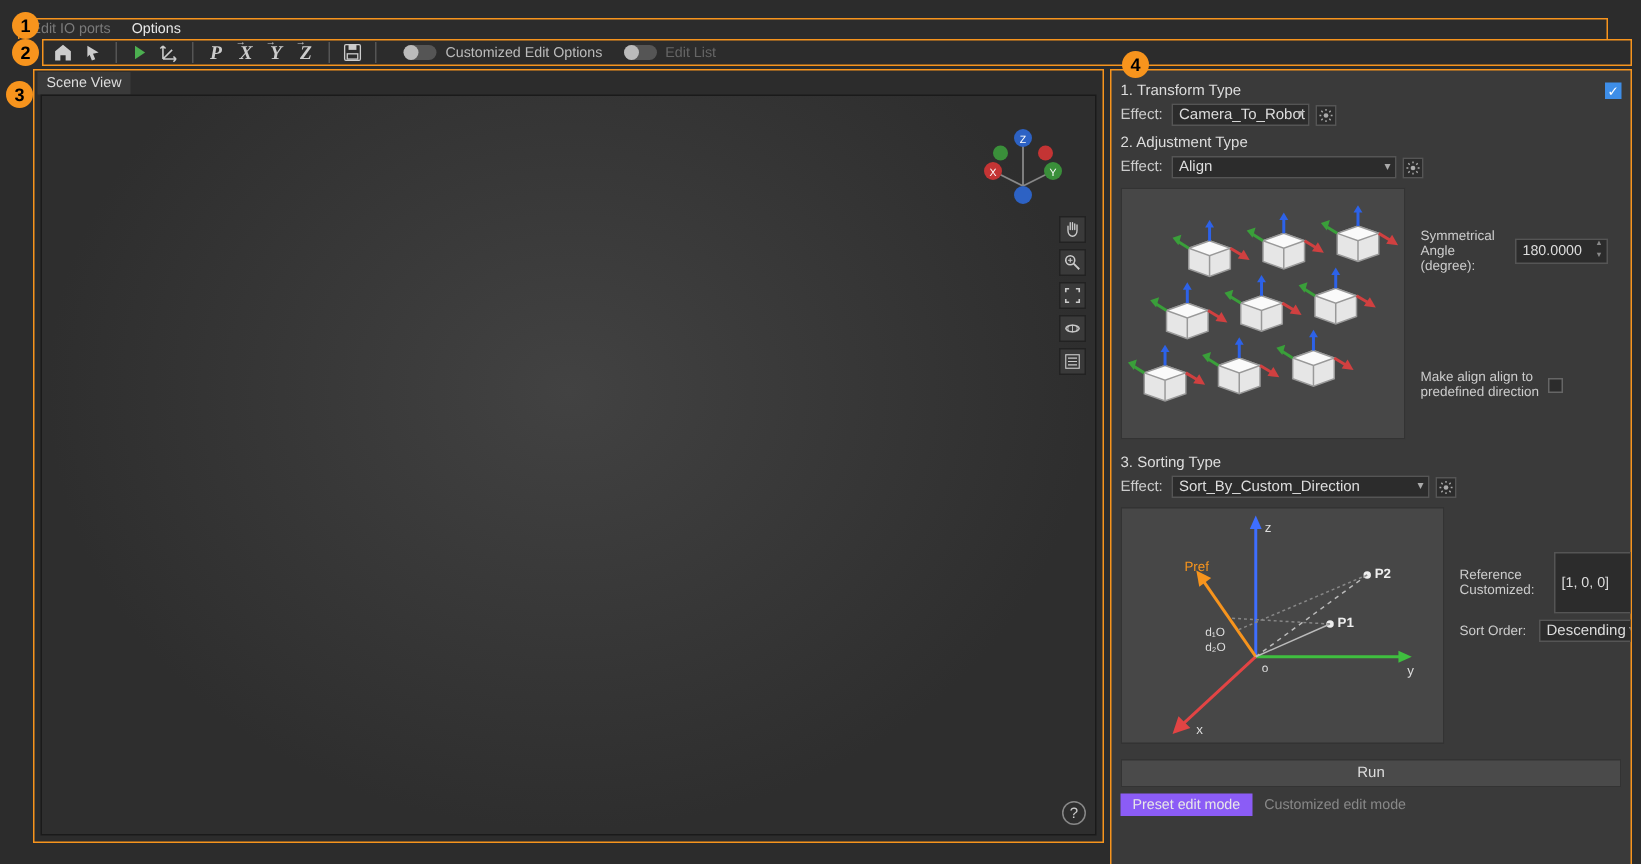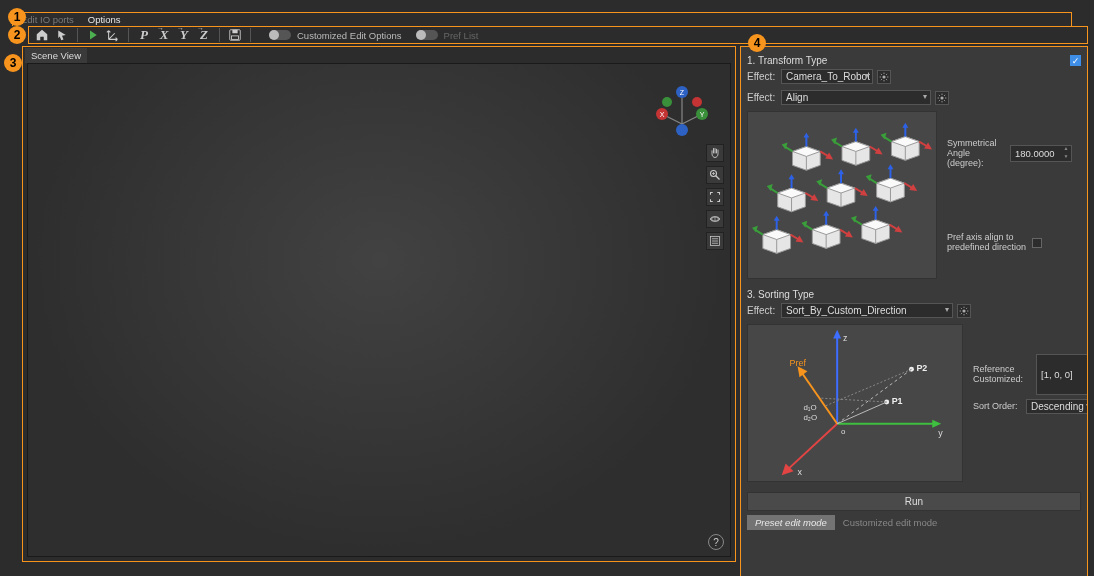--- a/index.html
+++ b/index.html
@@ -299,23 +299,22 @@
     display: flex;
     margin-top: 4px;
   }
   .mode-tab {
     font-size: 9.5px;
     padding: 2px 8px;
     color: #888;
     cursor: pointer;
   }
   .mode-tab.active {
-    background: #737373;
+    background: #8b5cf6;
     color: #e8e8e8;
-    font-style: italic;
   }
 
   svg text { font-family: Arial, sans-serif; }
 </style>
 </head>
 <body>
 
 <div class="num-badge" style="top:8px; left:8px;">1</div>
 <div class="num-badge" style="top:26px; left:8px;">2</div>
 <div class="num-badge" style="top:54px; left:4px;">3</div>
@@ -373,21 +372,21 @@
       </svg>
   </div>
   <div class="tb-sep"></div>
   <div class="toggle">
       <div class="knob"></div>
     </div>
   <span class="toggle-label">Customized Edit Options</span>
   <div class="toggle">
       <div class="knob"></div>
     </div>
-  <span class="toggle-label dim">Pref List</span>
+  <span class="toggle-label dim">Edit List</span>
 </div>
 
 <div class="scene-wrap">
   <div class="scene-tab">Scene View</div>
   <div class="scene-area">
 
     <div class="gizmo">
       <svg width="60" height="60" viewBox="0 0 60 60">
         <line x1="30" y1="42" x2="30" y2="10" stroke="#888" stroke-width="1.2"></line>
         <circle cx="30" cy="10" r="6" fill="#2d62c4"></circle>
@@ -452,20 +451,23 @@
     <span class="field-label">Effect:</span>
     <div class="combo w60">Camera_To_Robot</div>
     <div class="gear">
       <svg width="10" height="10" viewBox="0 0 16 16">
           <circle cx="8" cy="8" r="2.5" fill="#aaa"></circle>
           <path d="M8 1 V3 M8 13 V15 M1 8 H3 M13 8 H15 M3 3 L4.5 4.5 M11.5 11.5 L13 13 M13 3 L11.5 4.5 M4.5 11.5 L3 13" stroke="#aaa" stroke-width="1.5"></path>
         </svg>
     </div>
   </div>
 
+  <div class="section-hdr">
+    <span>2. Adjustment Type</span>
+  </div>
   <div class="field-row">
     <span class="field-label">Effect:</span>
     <div class="combo w150">Align</div>
     <div class="gear">
       <svg width="10" height="10" viewBox="0 0 16 16">
           <circle cx="8" cy="8" r="2.5" fill="#aaa"></circle>
           <path d="M8 1 V3 M8 13 V15 M1 8 H3 M13 8 H15 M3 3 L4.5 4.5 M11.5 11.5 L13 13 M13 3 L11.5 4.5 M4.5 11.5 L3 13" stroke="#aaa" stroke-width="1.5"></path>
         </svg>
     </div>
   </div>
@@ -592,21 +594,21 @@
         <div class="param-label">Symmetrical Angle (degree):</div>
         <div style="position:relative">
           <div class="num-input">180.0000</div>
           <div class="spinner">
               <div>▲</div>
               <div>▼</div>
             </div>
         </div>
       </div>
       <div class="param-block" style="margin-top:60px">
-        <div class="param-label" style="width:80px">Pref axis align to predefined direction</div>
+        <div class="param-label" style="width:80px">Make align align to predefined direction</div>
         <div class="checkbox"></div>
       </div>
     </div>
   </div>
 
   <div class="section-hdr">
     <span>3. Sorting Type</span>
   </div>
   <div class="field-row">
     <span class="field-label">Effect:</span>

